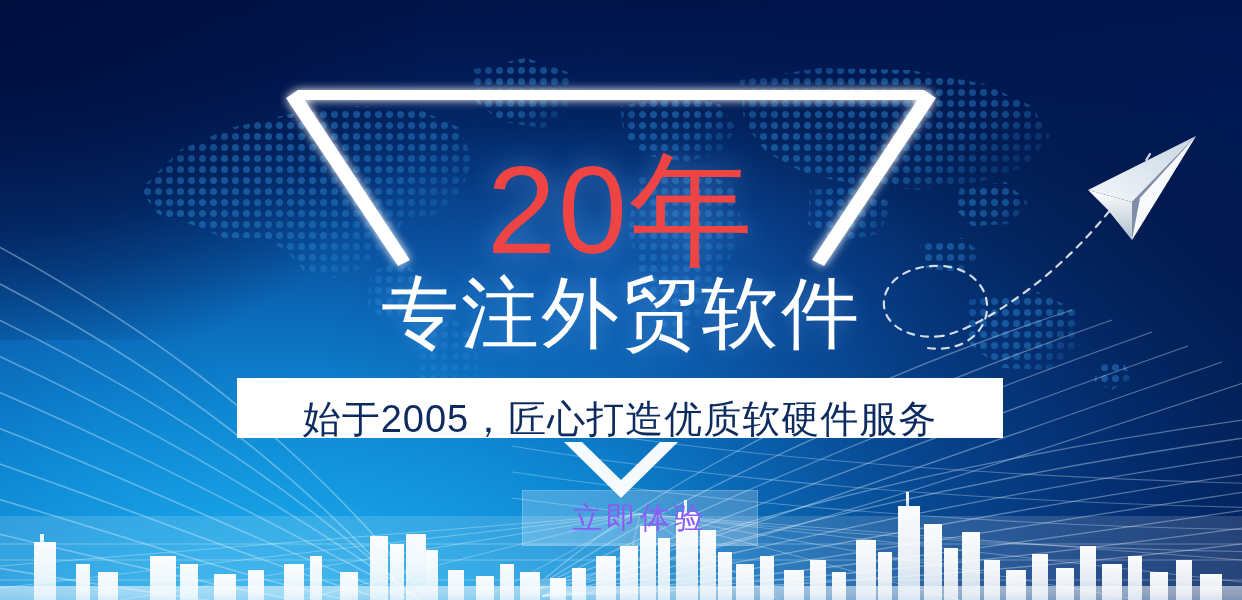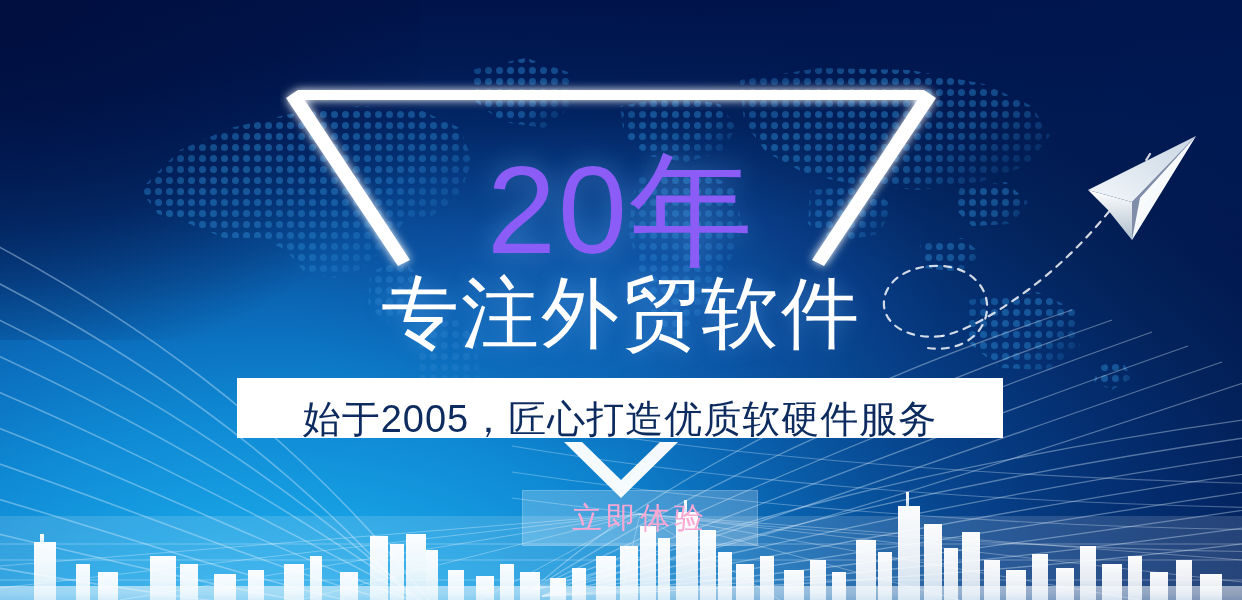--- a/index.html
+++ b/index.html
@@ -73,21 +73,21 @@
   
   .plane { position: absolute; left: 1078px; top: 128px; width: 140px; height: 120px; }
   .trail { position: absolute; left: 850px; top: 150px; width: 320px; height: 270px; }
 
   
   .headline-year {
     position: absolute;
     left: 0; top: 148px;
     width: 1242px;
     text-align: center;
-    color: #8b5cf6;
+    color: #ef4444;
     font-size: 124px;
     line-height: 1;
     font-weight: 300;
     letter-spacing: 2px;
     text-shadow: 0 0 26px rgba(120,190,255,0.45);
     white-space: nowrap;
   }
   .headline-sub {
     position: absolute;
     left: 0; top: 274px;
@@ -128,21 +128,21 @@
     left: 522px; top: 490px;
     width: 234px; height: 54px;
     background: rgba(255,255,255,0.22);
     border: 1px solid rgba(255,255,255,0.18);
     display: flex;
     align-items: center;
     justify-content: center;
     cursor: pointer;
   }
   .cta-text {
-    color: #f9a8d4;
+    color: #8b5cf6;
     font-size: 30px;
     line-height: 1;
     font-weight: 400;
     letter-spacing: 4px;
     white-space: nowrap;
   }
 </style>
 </head>
 <body>
 

